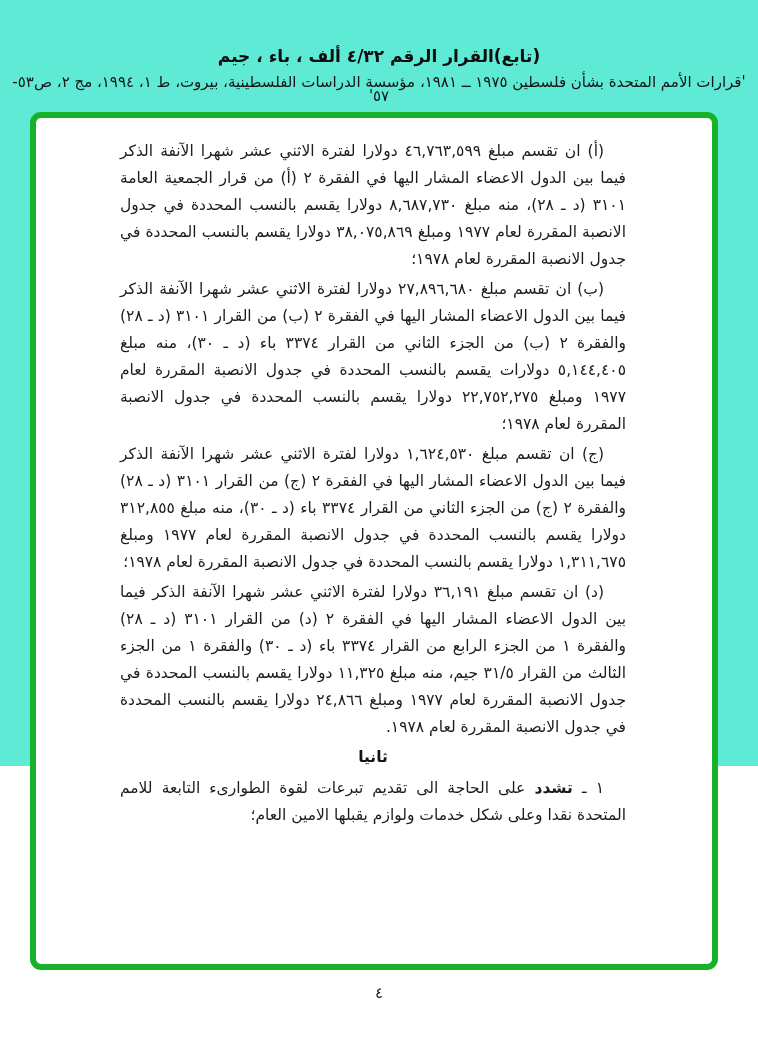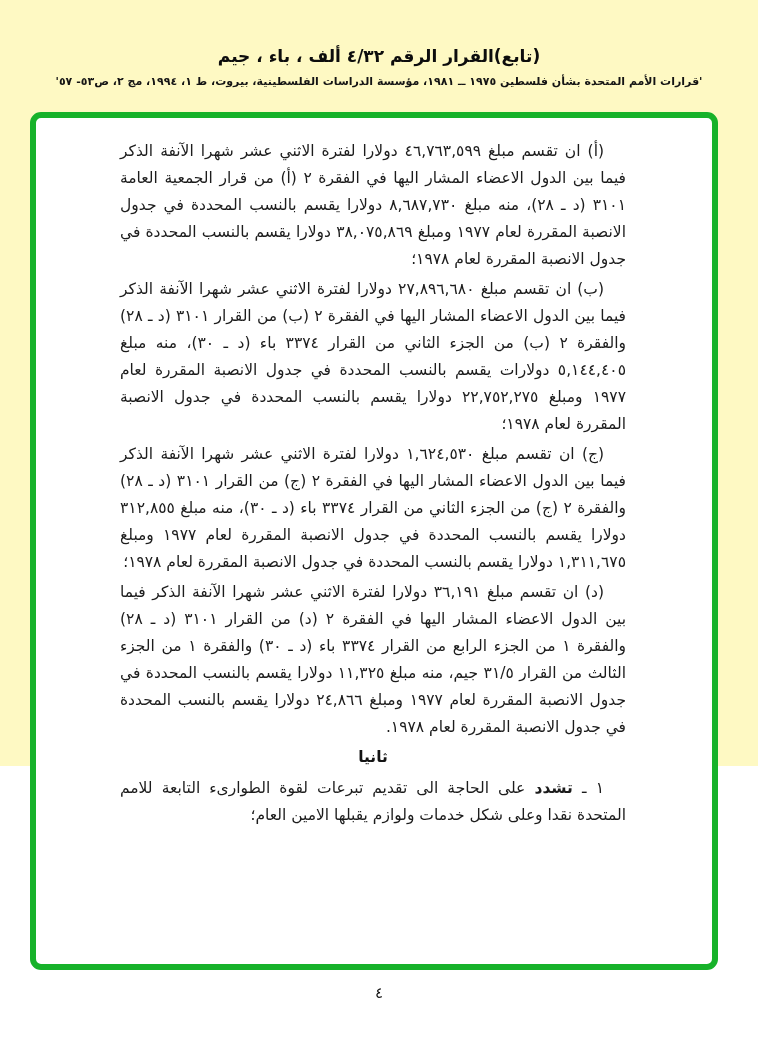--- a/index.html
+++ b/index.html
@@ -8,41 +8,41 @@
     background: #ffffff;
     width: 758px;
     height: 1052px;
     overflow: hidden;
     font-family: "DejaVu Sans", sans-serif;
   }
   .page {
     position: relative;
     width: 758px;
     height: 766px;
-    background: #fef9c3;
+    background: #5eead4;
     direction: rtl;
   }
   .doc-header {
     position: absolute;
     top: 44px;
     left: 0;
     width: 100%;
     text-align: center;
     color: #0d0d0d;
   }
   .doc-title {
     font-size: 17px;
     font-weight: bold;
     letter-spacing: 0.2px;
     line-height: 24px;
   }
   .doc-source {
     margin-top: 7px;
-    font-size: 11px;
-    font-weight: bold;
+    font-size: 15px;
+    font-weight: normal;
     color: #141414;
     line-height: 14px;
   }
   .green-box {
     position: absolute;
     left: 30px;
     top: 112px;
     width: 676px;
     height: 846px;
     border: 6px solid #17b22a;

